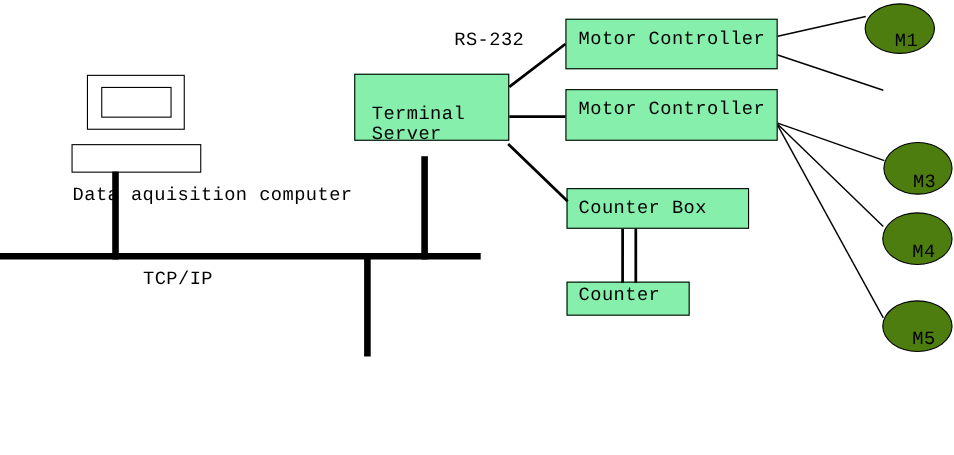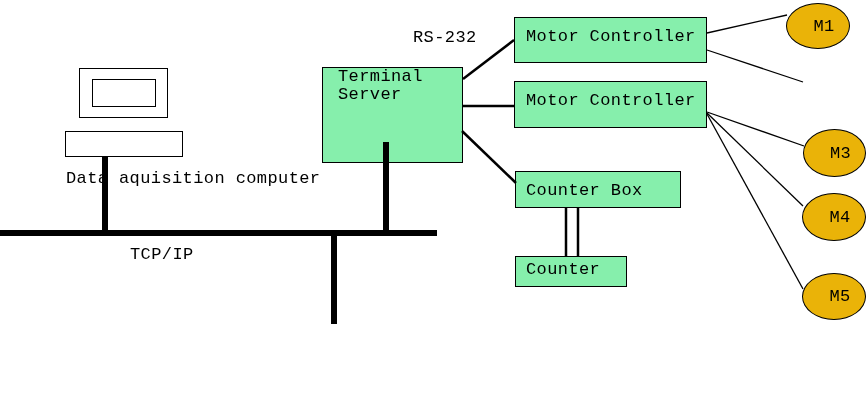--- a/index.html
+++ b/index.html
@@ -17,24 +17,24 @@
   }
   .box {
     position: absolute;
     border: 1px solid #000000;
     background: #86efac;
     line-height: 17px;
   }
   .ellipse {
     position: absolute;
     border: 1px solid #000000;
-    background: #eab308;
+    background: #4d7c0f;
     border-radius: 50%;
     display: flex;
-    align-items: center;
+    align-items: flex-end;
     justify-content: center;
     padding-left: 12px;
   }
   .label {
     position: absolute;
     white-space: nowrap;
     line-height: 17px;
   }
   .icon-rect {
     position: absolute;
@@ -55,21 +55,21 @@
 <div id="canvas">
 
   <div class="icon-rect" style="left:79px; top:68px; width:89px; height:50px;"></div>
   <div class="icon-rect" style="left:92px; top:79px; width:64px; height:28px;"></div>
   <div class="icon-rect" style="left:65px; top:131px; width:118px; height:26px;"></div>
 
   <div class="label" style="left:66px; top:170px;">Data aquisition computer</div>
   <div class="label" style="left:130px; top:246px;">TCP/IP</div>
   <div class="label" style="left:413px; top:29px;">RS-232</div>
 
-  <div class="box two-line" style="left:322px; top:67px; width:141px; height:96px; padding:0 4px 0 15px;">
+  <div class="box two-line" style="left:322px; top:67px; width:141px; height:61px; padding:28px 4px 0 15px;">
     <span>Terminal Server</span>
   </div>
 
   <div class="box" style="left:514px; top:17px; width:193px; height:46px; padding:10px 0 0 11px;">
     <span>Motor Controller</span>
   </div>
 
   <div class="box" style="left:514px; top:81px; width:193px; height:47px; padding:10px 0 0 11px;">
     <span>Motor Controller</span>
   </div>

